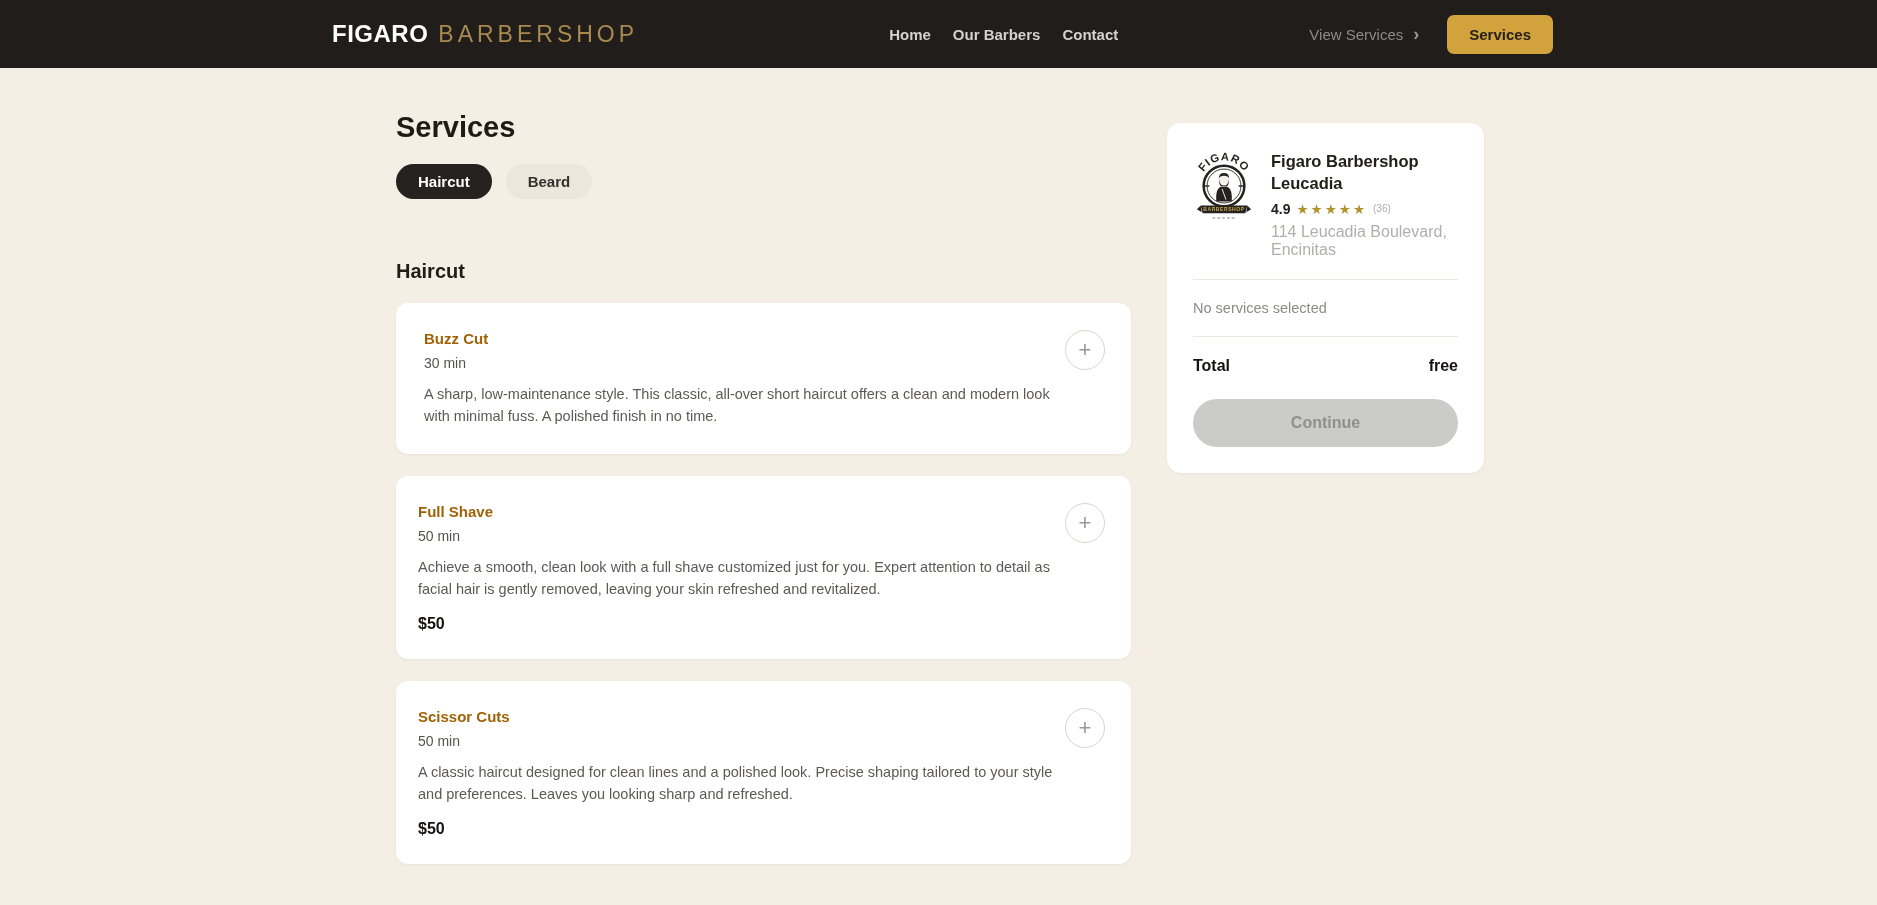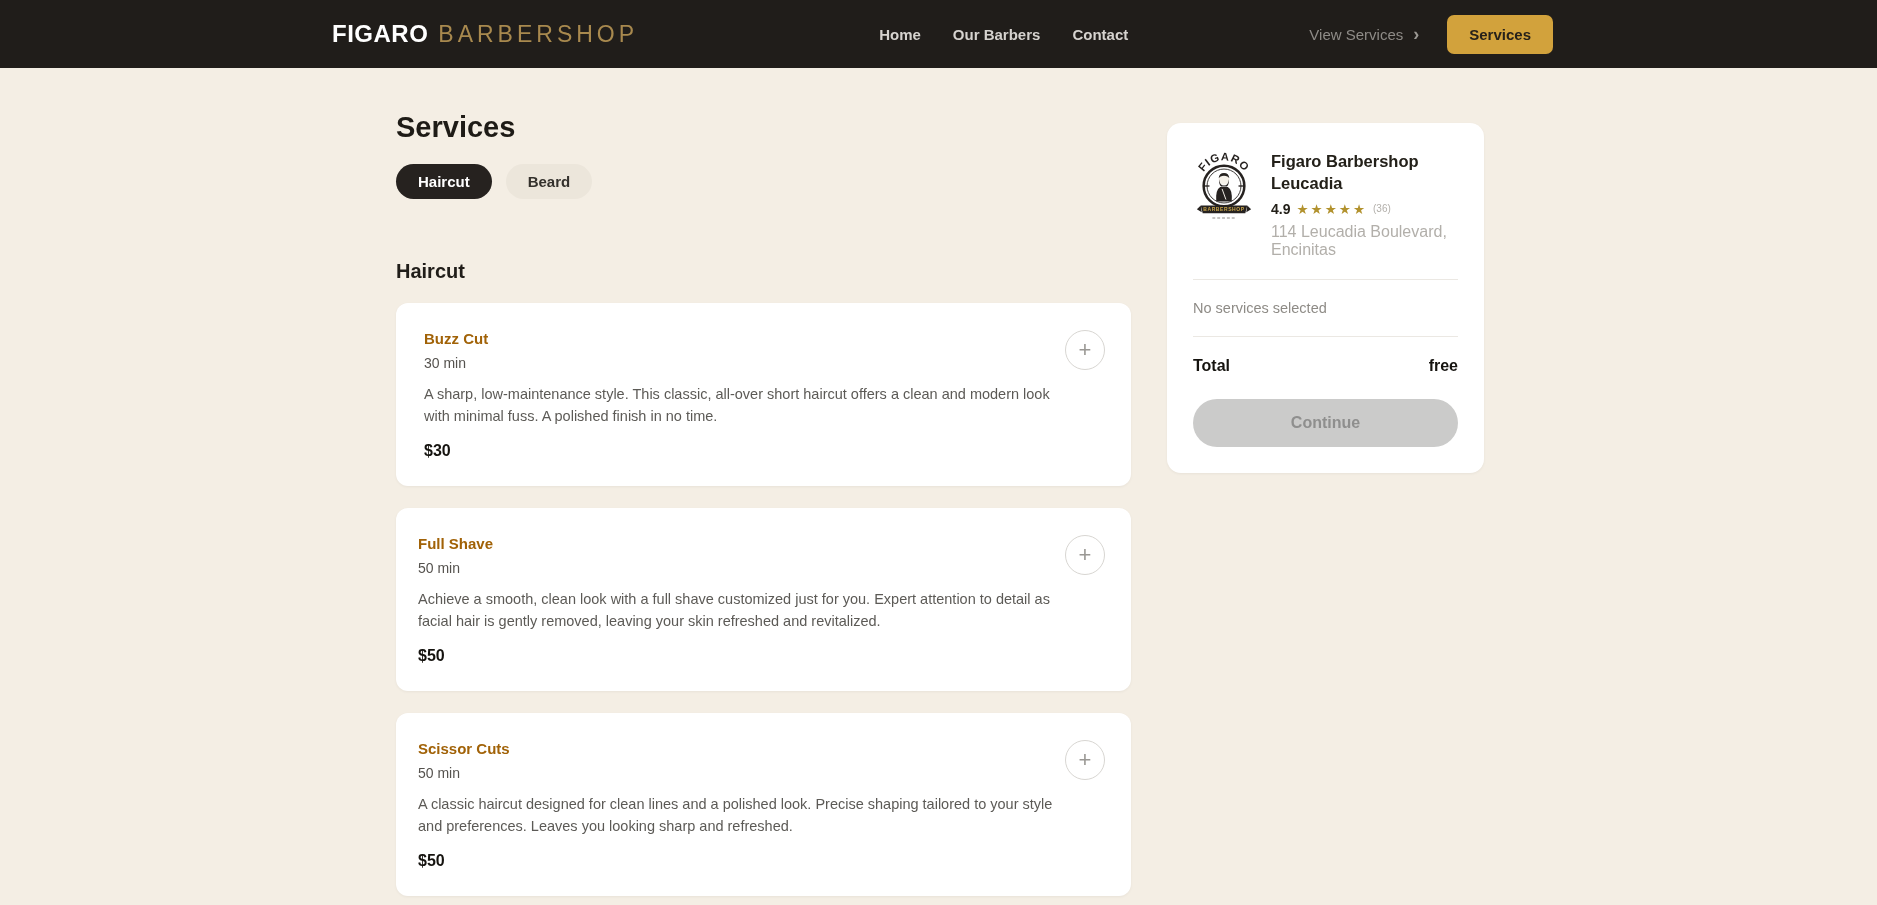--- a/index.html
+++ b/index.html
@@ -12,21 +12,21 @@
 
   
   .header {
     height:68px; background:#201d1a;
     display:flex; align-items:center;
     padding:0 324px 0 332px;
   }
   .logo { display:flex; align-items:baseline; gap:10px; white-space:nowrap; cursor:pointer; }
   .logo-bold { font-size:24px; font-weight:800; color:#ffffff; letter-spacing:.5px; }
   .logo-light { font-size:23px; font-weight:300; color:#a8894e; letter-spacing:4px; }
-  .nav { display:flex; gap:32px; margin:4px auto; transform:translateX(30px); }
+  .nav { display:flex; gap:22px; margin:4px auto; transform:translateX(30px); }
   .nav a { color:#d6d3cf; font-size:15px; font-weight:600; text-decoration:none; cursor:pointer; }
   .header-right { display:flex; align-items:center; gap:28px; }
   .view-services { display:flex; align-items:center; gap:10px; color:#8e8b87; font-size:15px; cursor:pointer;justify-content:flex-end; }
   .chev { font-size:18px; font-weight:700; color:#9b9893; line-height:1; }
   .btn-services {
     background:#d2a23c; color:#26211a; border:none; cursor:pointer;
     font-family:inherit; font-size:15px; font-weight:700;
     padding:11px 22px; border-radius:7px;
   }
 
@@ -121,21 +121,20 @@
       <button class="tab active">Haircut</button>
       <button class="tab">Beard</button>
     </div>
 
     <h2 class="section-heading">Haircut</h2>
 
     <div class="card">
       <div class="svc-name">Buzz Cut</div>
       <div class="svc-duration">30 min</div>
       <div class="svc-desc">A sharp, low-maintenance style. This classic, all-over short haircut offers a clean and modern look with minimal fuss. A polished finish in no time.</div>
-      <div class="svc-price">$30</div>
       <button class="add-btn">
         <span>+</span>
       </button>
     </div>
 
     <div class="card">
       <div class="svc-name">Full Shave</div>
       <div class="svc-duration">50 min</div>
       <div class="svc-desc">Achieve a smooth, clean look with a full shave customized just for you. Expert attention to detail as facial hair is gently removed, leaving your skin refreshed and revitalized.</div>
       <div class="svc-price">$50</div>

